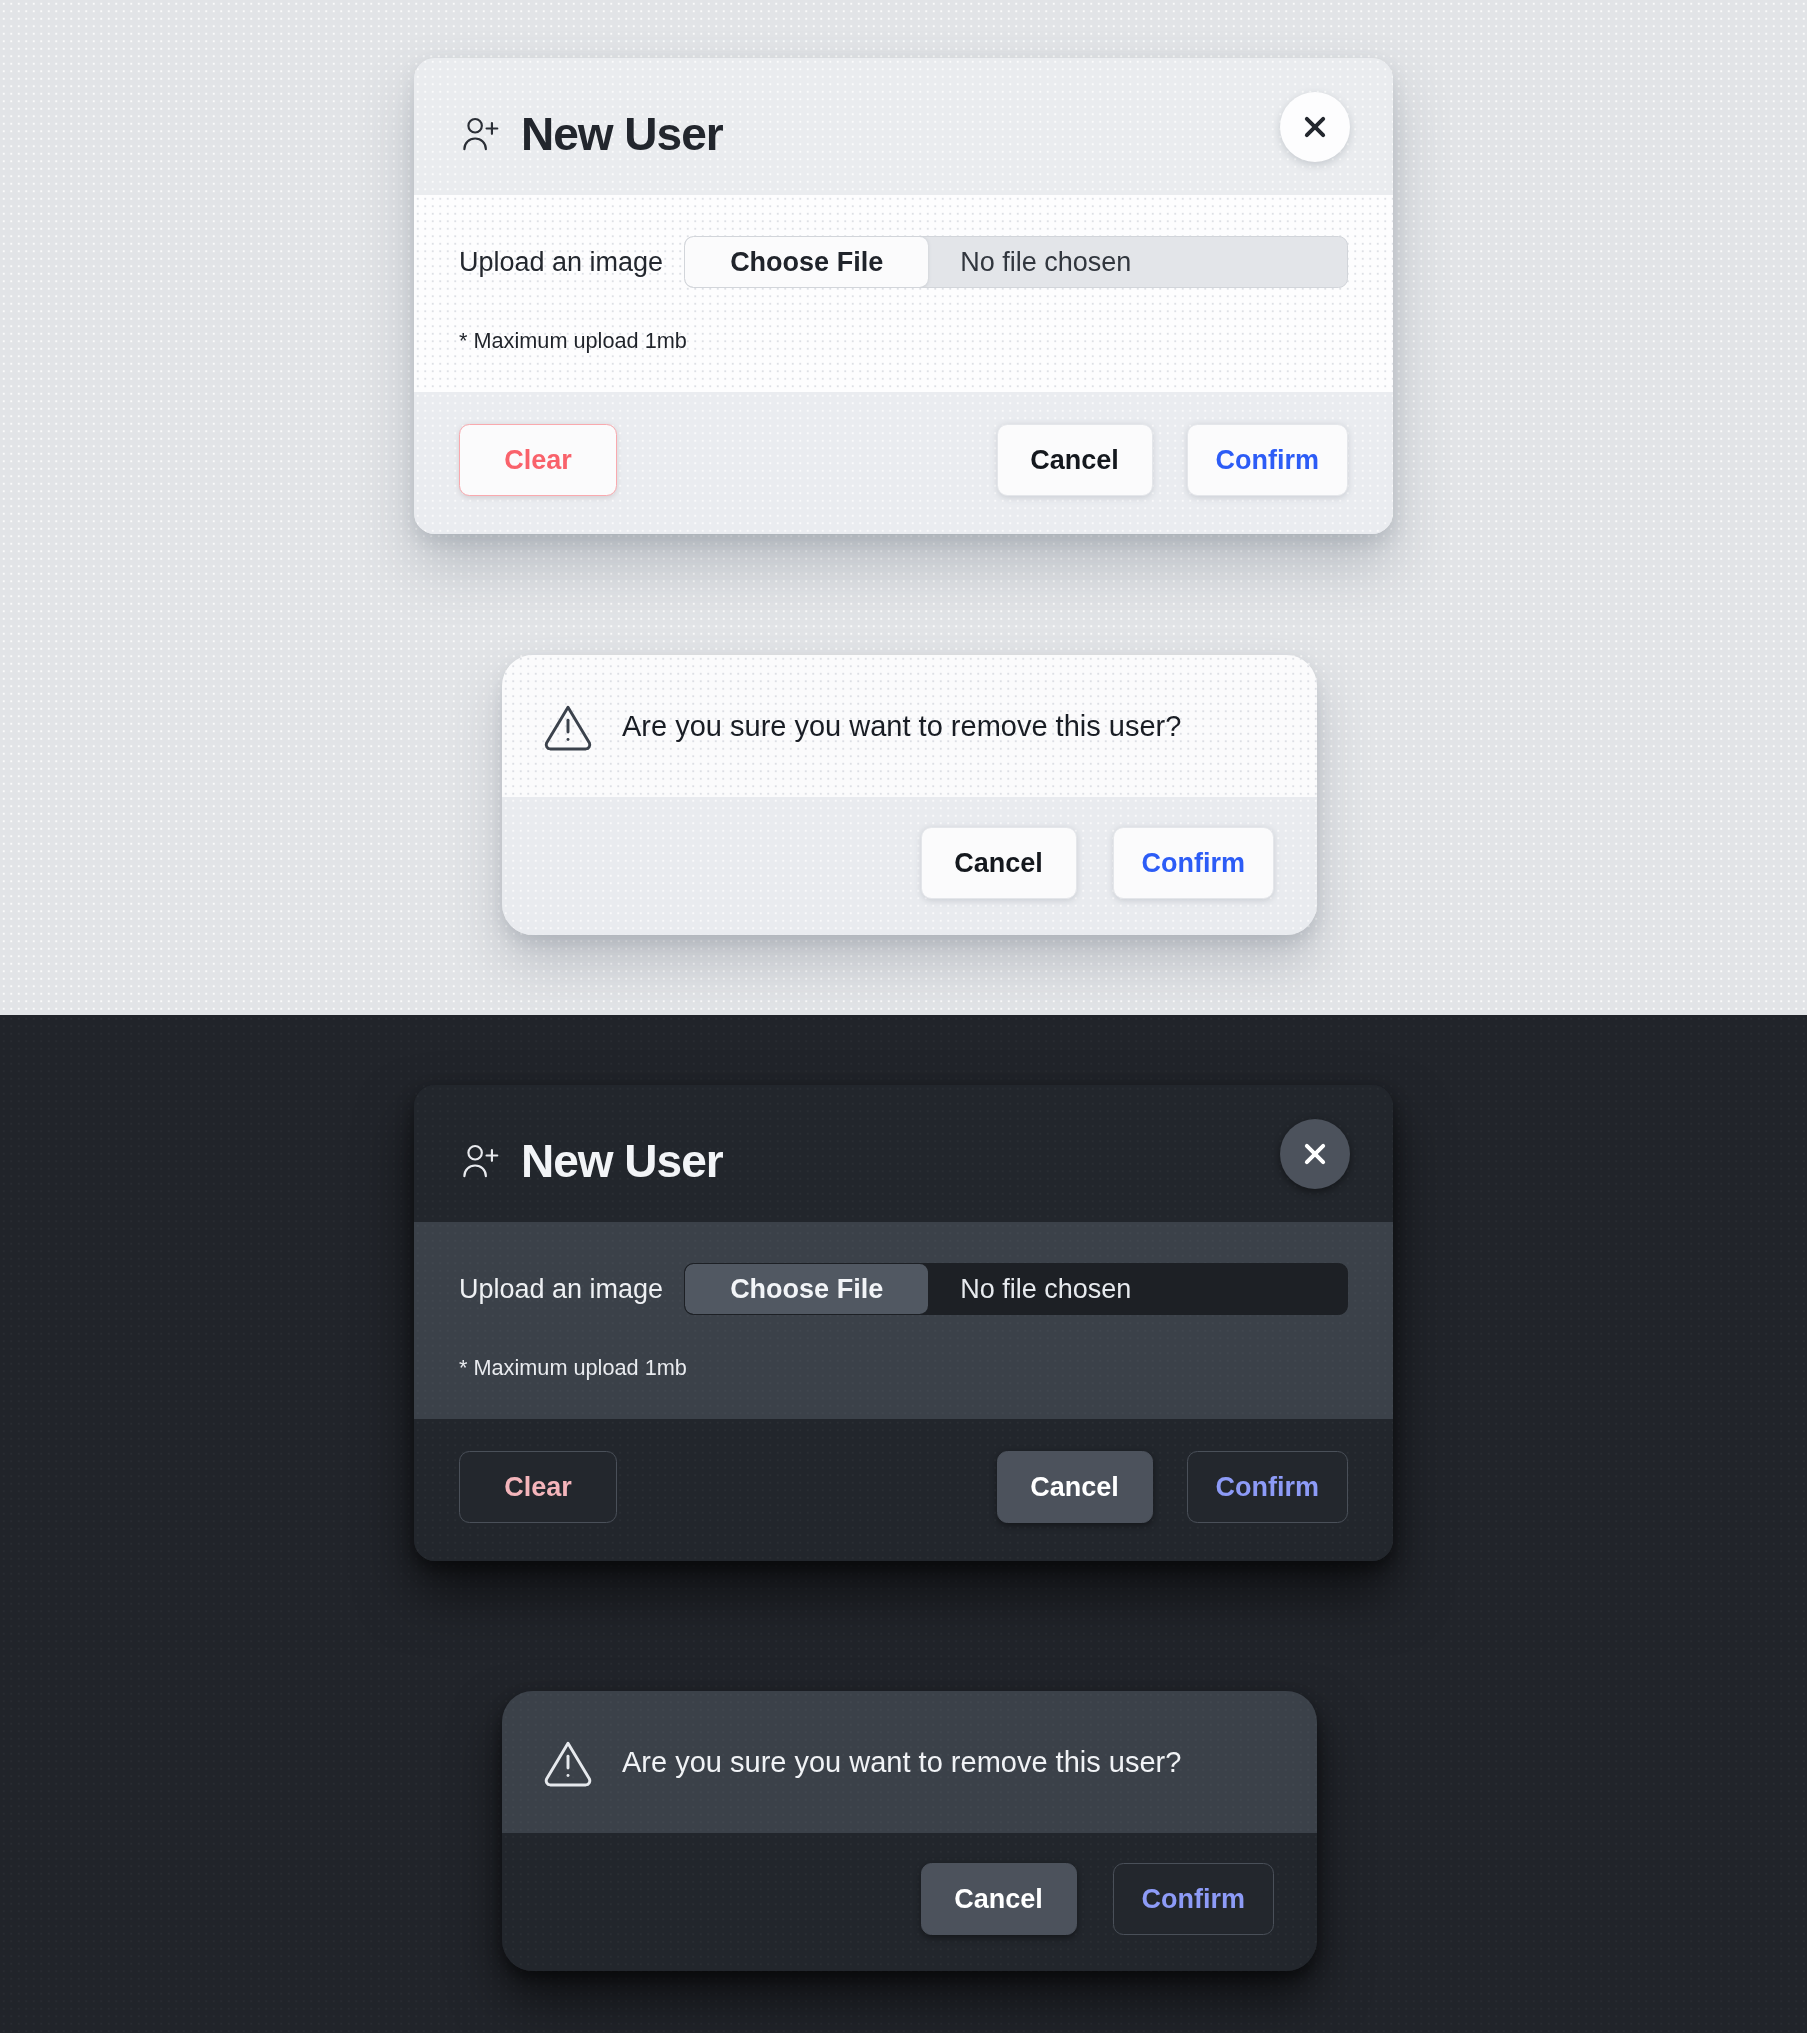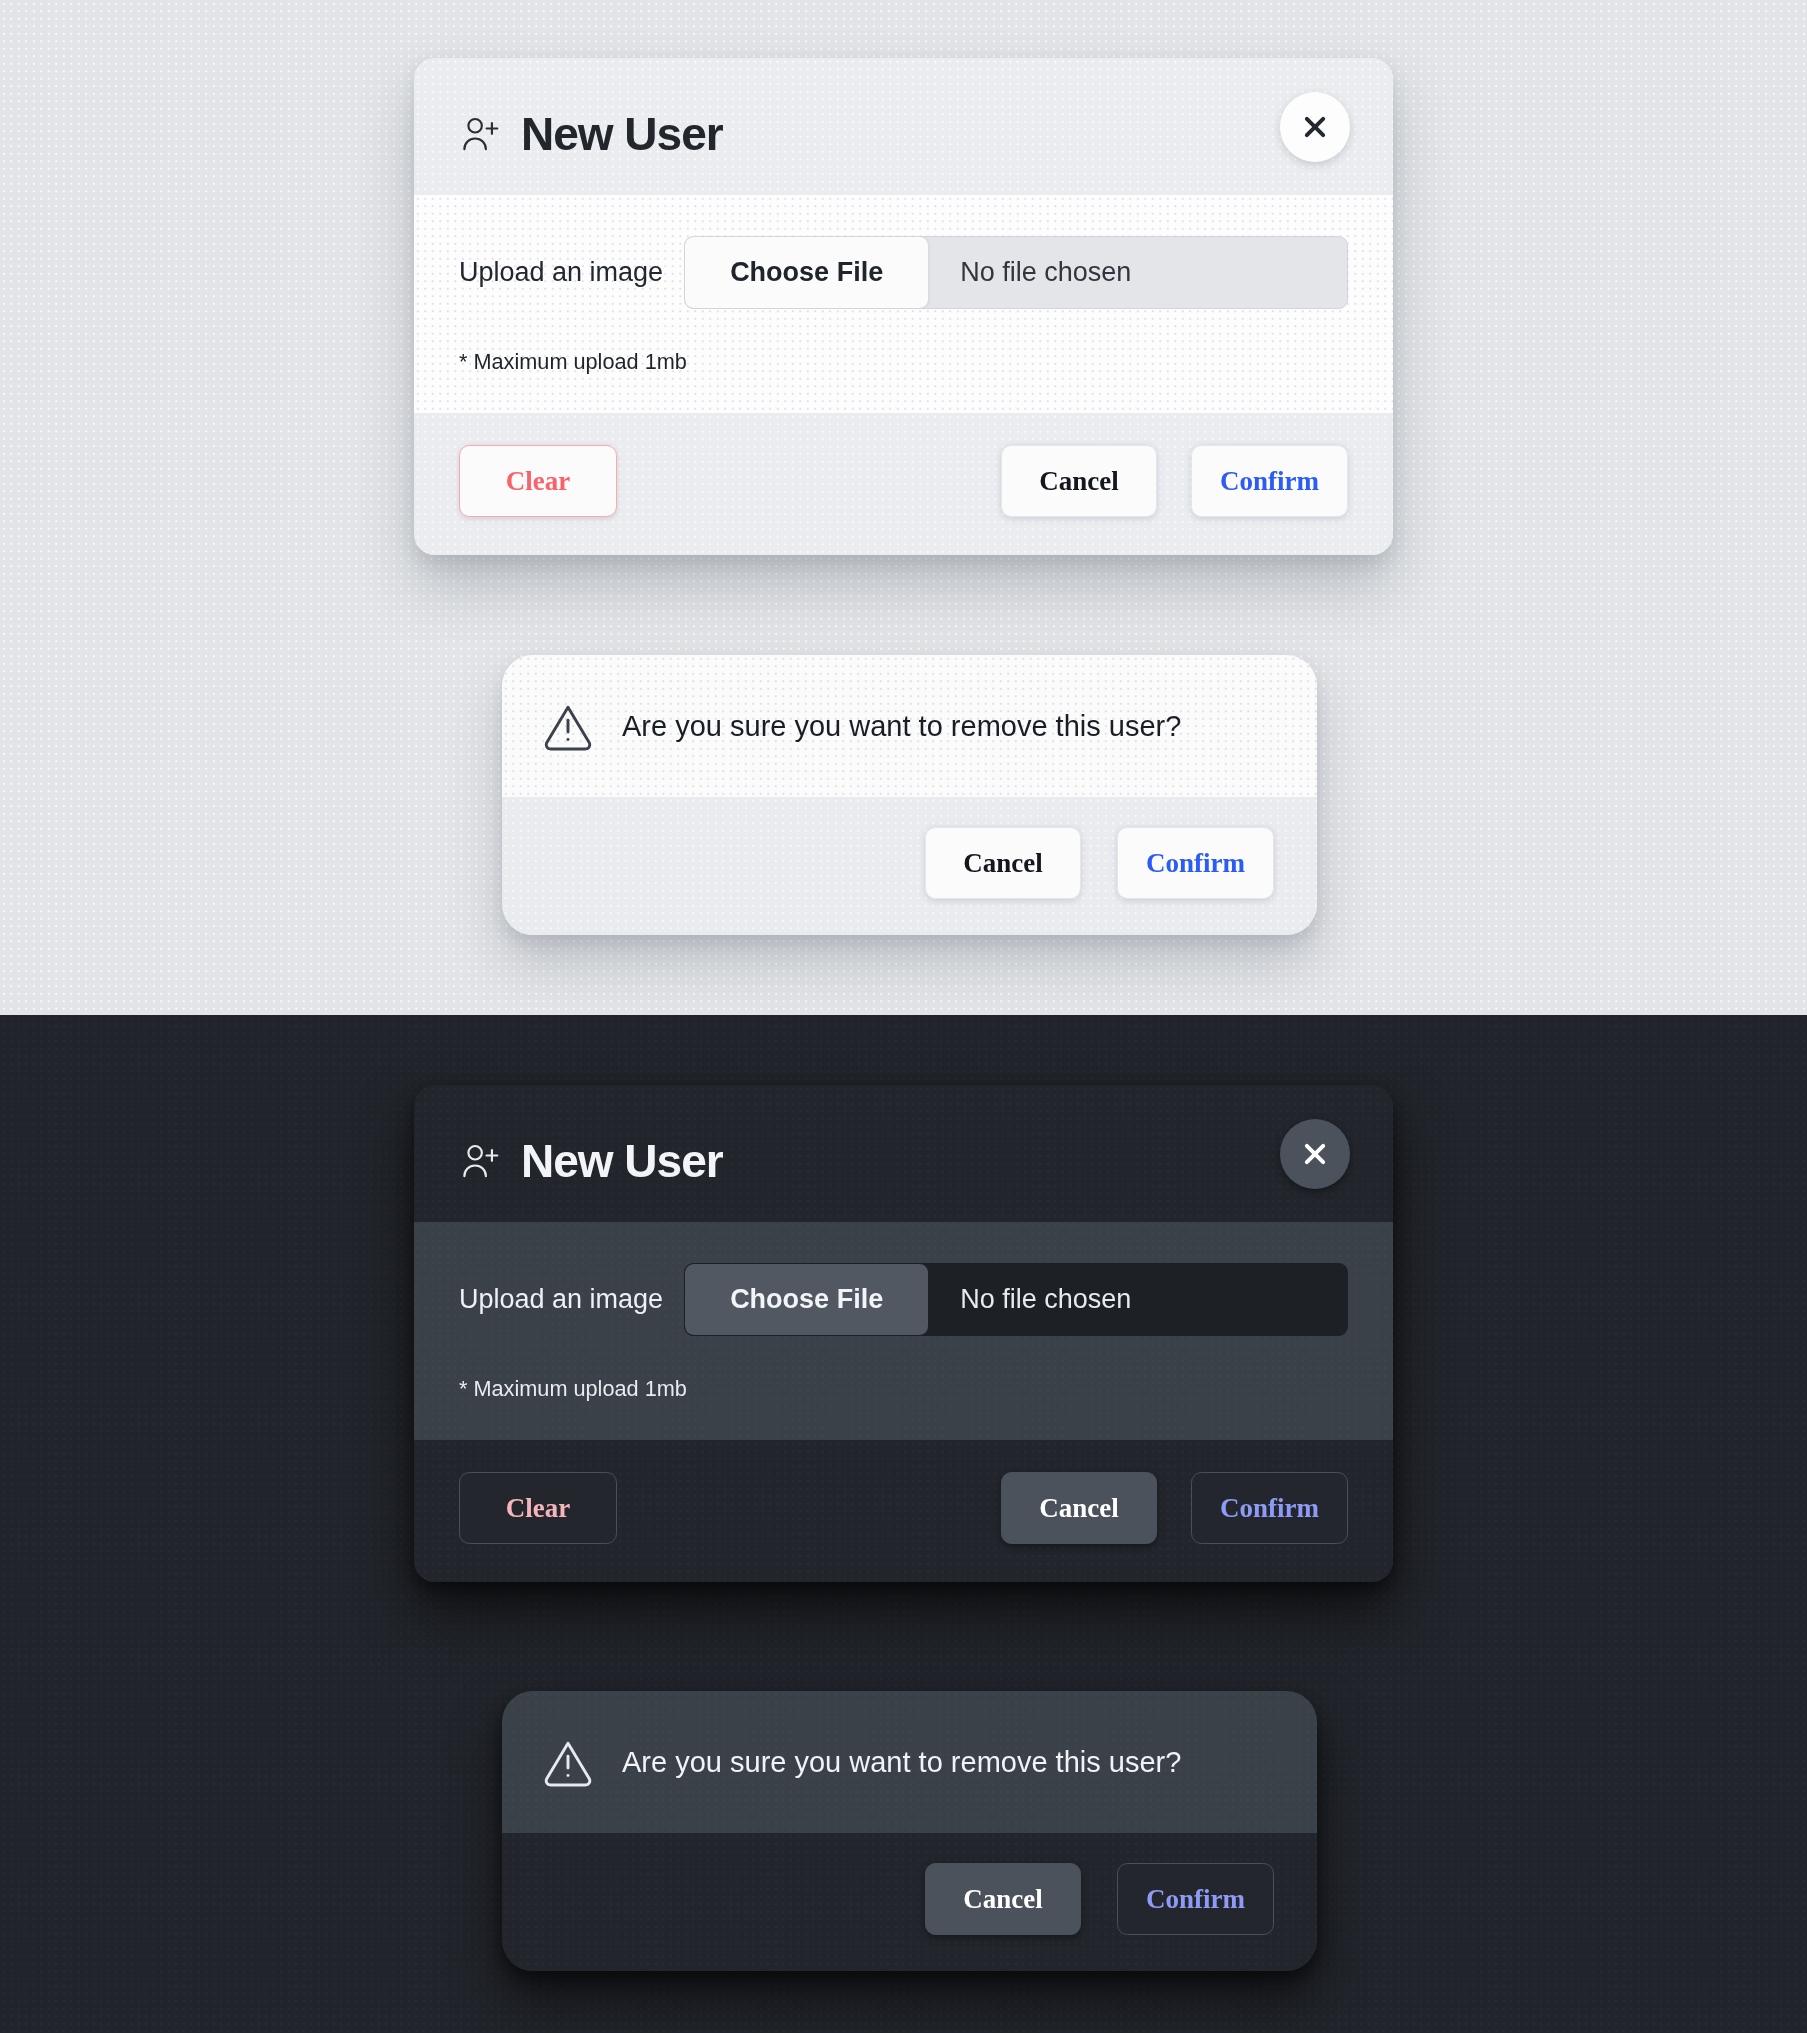--- a/index.html
+++ b/index.html
@@ -136,21 +136,21 @@
   .upload-row { display: flex; align-items: center; gap: 21px; }
 
   .upload-label { font-size: 27px; }
   .modal-light .upload-label { color: #23272e; }
   .modal-dark  .upload-label { color: #eef0f3; }
 
   .file-input {
     display: flex;
     align-items: stretch;
     flex: 1;
-    height: 73px;
+    height: 52px;
     border-radius: 9.4px;
     overflow: hidden;
   }
   .modal-light .file-input {
     background: #e3e5e9;
     border: 0.9px solid #d2d5da;
   }
   .modal-dark .file-input {
     background: #1d2025;
     border: 0.9px solid #1d2025;
@@ -208,21 +208,21 @@
   .modal-dark .modal-footer {
     background: #22262c;
     background-image: radial-gradient(rgba(255,255,255,.035) 0.9px, transparent 0.9px);
     background-size: 7.5px 7.5px;
   }
 
   .footer-spacer { flex: 1; }
   .footer-right { display: flex; gap: 34px; }
 
   .btn {
-    font-family: Liberation Serif, serif;
+    font-family: Liberation Sans, sans-serif;
     font-size: 27px;
     font-weight: 700;
     border-radius: 10.4px;
     cursor: pointer;
     padding: 0 28px;
     height: 72px;
     min-width: 156px;
   }
 
   

